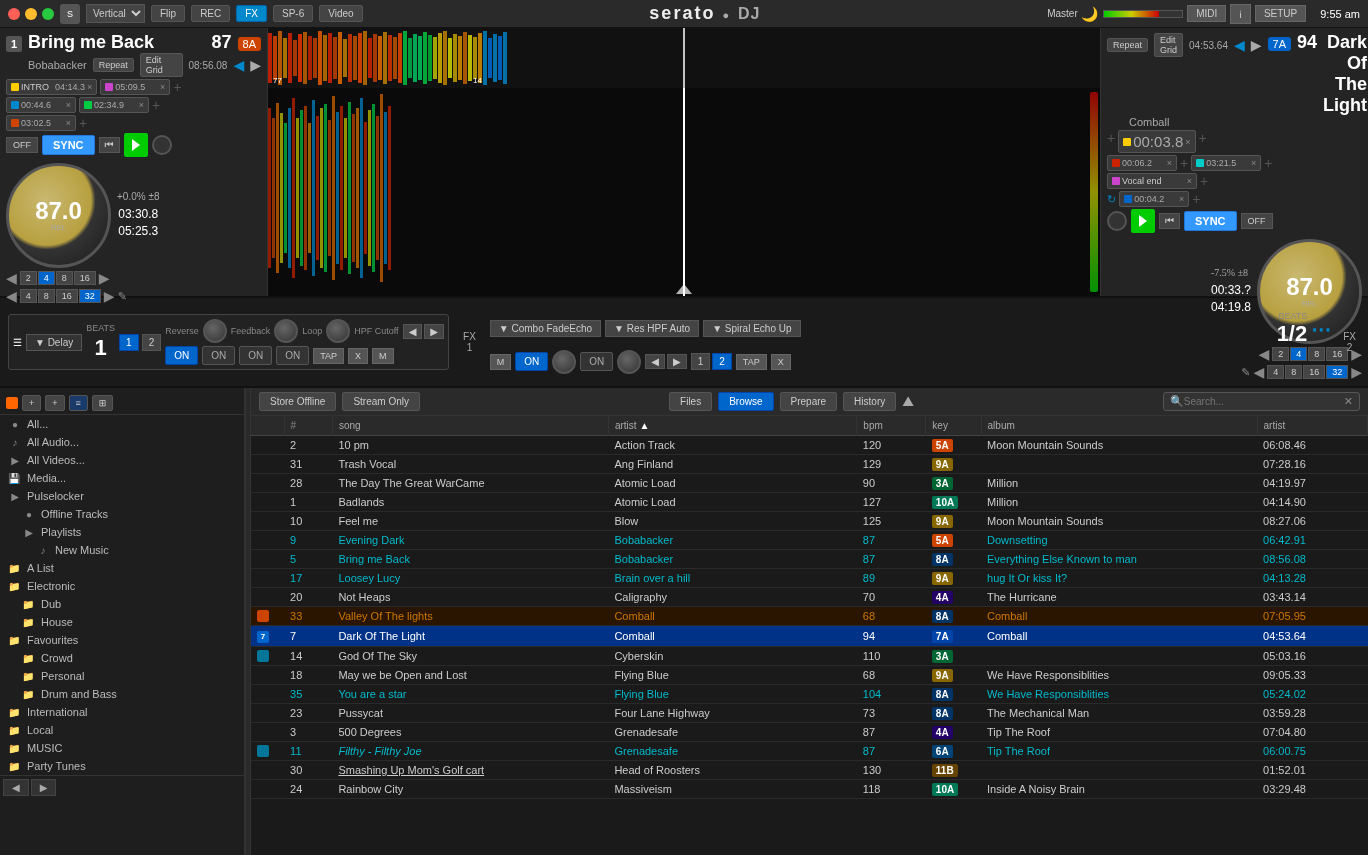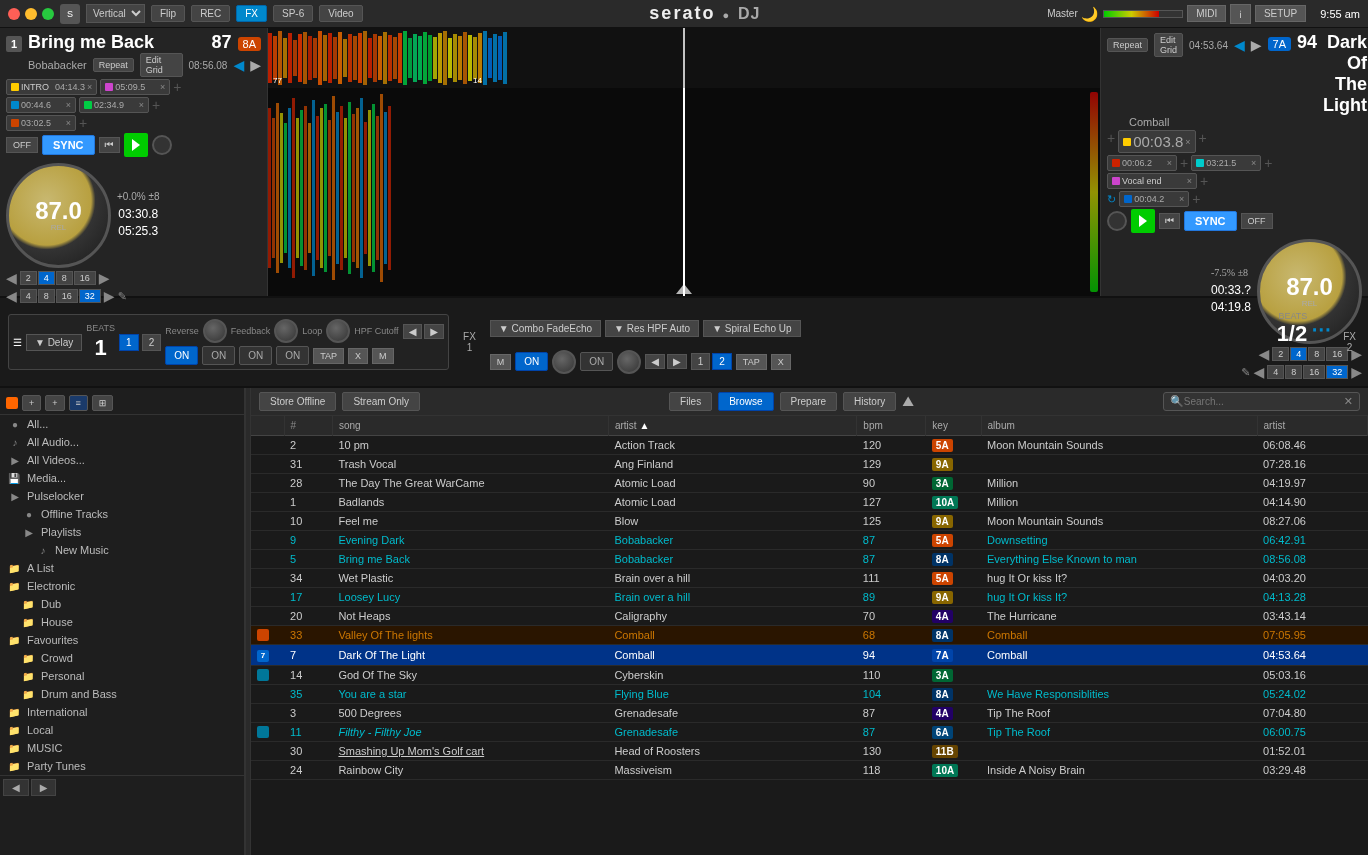--- a/index.html
+++ b/index.html
@@ -937,30 +937,20 @@
               <td style="color: rgb(0, 187, 204); width: 35px;">5</td>
               <td style="color: rgb(0, 187, 204); max-width: 200px; overflow: hidden; text-overflow: ellipsis; white-space: nowrap;">Bring me Back</td>
               <td style="color: rgb(0, 187, 204);">Bobabacker</td>
               <td style="color: rgb(0, 187, 204);">87</td>
               <td><span style="background:#003366;color:#fff;padding:1px 4px;border-radius:2px;font-size:10px;font-weight:bold;">8A</span></td>
               <td style="color: rgb(0, 187, 204); max-width: 200px; overflow: hidden; text-overflow: ellipsis; white-space: nowrap;">Everything Else Known to man</td>
               <td style="color: rgb(0, 187, 204);">08:56.08</td>
             </tr>
             <tr>
               <td style="width: 20px;"></td>
-              <td style="color: rgb(204, 204, 204); width: 35px;">34</td>
-              <td style="color: rgb(204, 204, 204); max-width: 200px; overflow: hidden; text-overflow: ellipsis; white-space: nowrap;">Wet Plastic</td>
-              <td style="color: rgb(204, 204, 204);">Brain over a hill</td>
-              <td style="color: rgb(204, 204, 204);">111</td>
-              <td><span style="background:#cc4400;color:#fff;padding:1px 4px;border-radius:2px;font-size:10px;font-weight:bold;">5A</span></td>
-              <td style="color: rgb(204, 204, 204); max-width: 200px; overflow: hidden; text-overflow: ellipsis; white-space: nowrap;">hug It Or kiss It?</td>
-              <td style="color: rgb(204, 204, 204);">04:03.20</td>
-            </tr>
-            <tr>
-              <td style="width: 20px;"></td>
               <td style="color: rgb(0, 187, 204); width: 35px;">17</td>
               <td style="color: rgb(0, 187, 204); max-width: 200px; overflow: hidden; text-overflow: ellipsis; white-space: nowrap;">Loosey Lucy</td>
               <td style="color: rgb(0, 187, 204);">Brain over a hill</td>
               <td style="color: rgb(0, 187, 204); margin-left: 23px;">89</td>
               <td><span style="background:#886600;color:#fff;padding:1px 4px;border-radius:2px;font-size:10px;font-weight:bold;">9A</span></td>
               <td style="color: rgb(0, 187, 204); max-width: 200px; overflow: hidden; text-overflow: ellipsis; white-space: nowrap;">hug It Or kiss It?</td>
               <td style="color: rgb(0, 187, 204);">04:13.28</td>
             </tr>
             <tr>
               <td style="width: 20px;"></td>
@@ -1001,27 +991,47 @@
               <td style="color: rgb(204, 204, 204); width: 35px;">14</td>
               <td style="color: rgb(204, 204, 204); max-width: 200px; overflow: hidden; text-overflow: ellipsis; white-space: nowrap;">God Of The Sky</td>
               <td style="color: rgb(204, 204, 204);">Cyberskin</td>
               <td style="color: rgb(204, 204, 204);">110</td>
               <td><span style="background:#006633;color:#fff;padding:1px 4px;border-radius:2px;font-size:10px;font-weight:bold;">3A</span></td>
               <td style="color: rgb(204, 204, 204); max-width: 200px; overflow: hidden; text-overflow: ellipsis; white-space: nowrap;"></td>
               <td style="color: rgb(204, 204, 204);">05:03.16</td>
             </tr>
             <tr>
               <td style="width: 20px;"></td>
+              <td style="color: rgb(204, 204, 204); width: 35px;">18</td>
+              <td style="color: rgb(204, 204, 204); max-width: 200px; overflow: hidden; text-overflow: ellipsis; white-space: nowrap;">May we be Open and Lost</td>
+              <td style="color: rgb(204, 204, 204);">Flying Blue</td>
+              <td style="color: rgb(204, 204, 204);">68</td>
+              <td><span style="background:#886600;color:#fff;padding:1px 4px;border-radius:2px;font-size:10px;font-weight:bold;">9A</span></td>
+              <td style="color: rgb(204, 204, 204); max-width: 200px; overflow: hidden; text-overflow: ellipsis; white-space: nowrap;">We Have Responsiblities</td>
+              <td style="color: rgb(204, 204, 204);">09:05.33</td>
+            </tr>
+            <tr>
+              <td style="width: 20px;"></td>
               <td style="color: rgb(0, 187, 204); width: 35px;">35</td>
               <td style="color: rgb(0, 187, 204); max-width: 200px; overflow: hidden; text-overflow: ellipsis; white-space: nowrap;">You are a star</td>
               <td style="color: rgb(0, 187, 204);">Flying Blue</td>
               <td style="color: rgb(0, 187, 204);">104</td>
               <td><span style="background:#003366;color:#fff;padding:1px 4px;border-radius:2px;font-size:10px;font-weight:bold;">8A</span></td>
               <td style="color: rgb(0, 187, 204); max-width: 200px; overflow: hidden; text-overflow: ellipsis; white-space: nowrap;">We Have Responsiblities</td>
               <td style="color: rgb(0, 187, 204);">05:24.02</td>
+            </tr>
+            <tr>
+              <td style="width: 20px;"></td>
+              <td style="color: rgb(204, 204, 204); width: 35px;">23</td>
+              <td style="color: rgb(204, 204, 204); max-width: 200px; overflow: hidden; text-overflow: ellipsis; white-space: nowrap;">Pussycat</td>
+              <td style="color: rgb(204, 204, 204);">Four Lane Highway</td>
+              <td style="color: rgb(204, 204, 204);">73</td>
+              <td><span style="background:#003366;color:#fff;padding:1px 4px;border-radius:2px;font-size:10px;font-weight:bold;">8A</span></td>
+              <td style="color: rgb(204, 204, 204); max-width: 200px; overflow: hidden; text-overflow: ellipsis; white-space: nowrap;">The Mechanical Man</td>
+              <td style="color: rgb(204, 204, 204);">03:59.28</td>
             </tr>
             <tr>
               <td style="width: 20px;"></td>
               <td style="color: rgb(204, 204, 204); width: 35px;">3</td>
               <td style="color: rgb(204, 204, 204); max-width: 200px; overflow: hidden; text-overflow: ellipsis; white-space: nowrap; margin-top: 44px;">500 Degrees</td>
               <td style="color: rgb(204, 204, 204);">Grenadesafe</td>
               <td style="color: rgb(204, 204, 204);">87</td>
               <td><span style="background:#220066;color:#fff;padding:1px 4px;border-radius:2px;font-size:10px;font-weight:bold;">4A</span></td>
               <td style="color: rgb(204, 204, 204); max-width: 200px; overflow: hidden; text-overflow: ellipsis; white-space: nowrap;">Tip The Roof</td>
               <td style="color: rgb(204, 204, 204);">07:04.80</td>

